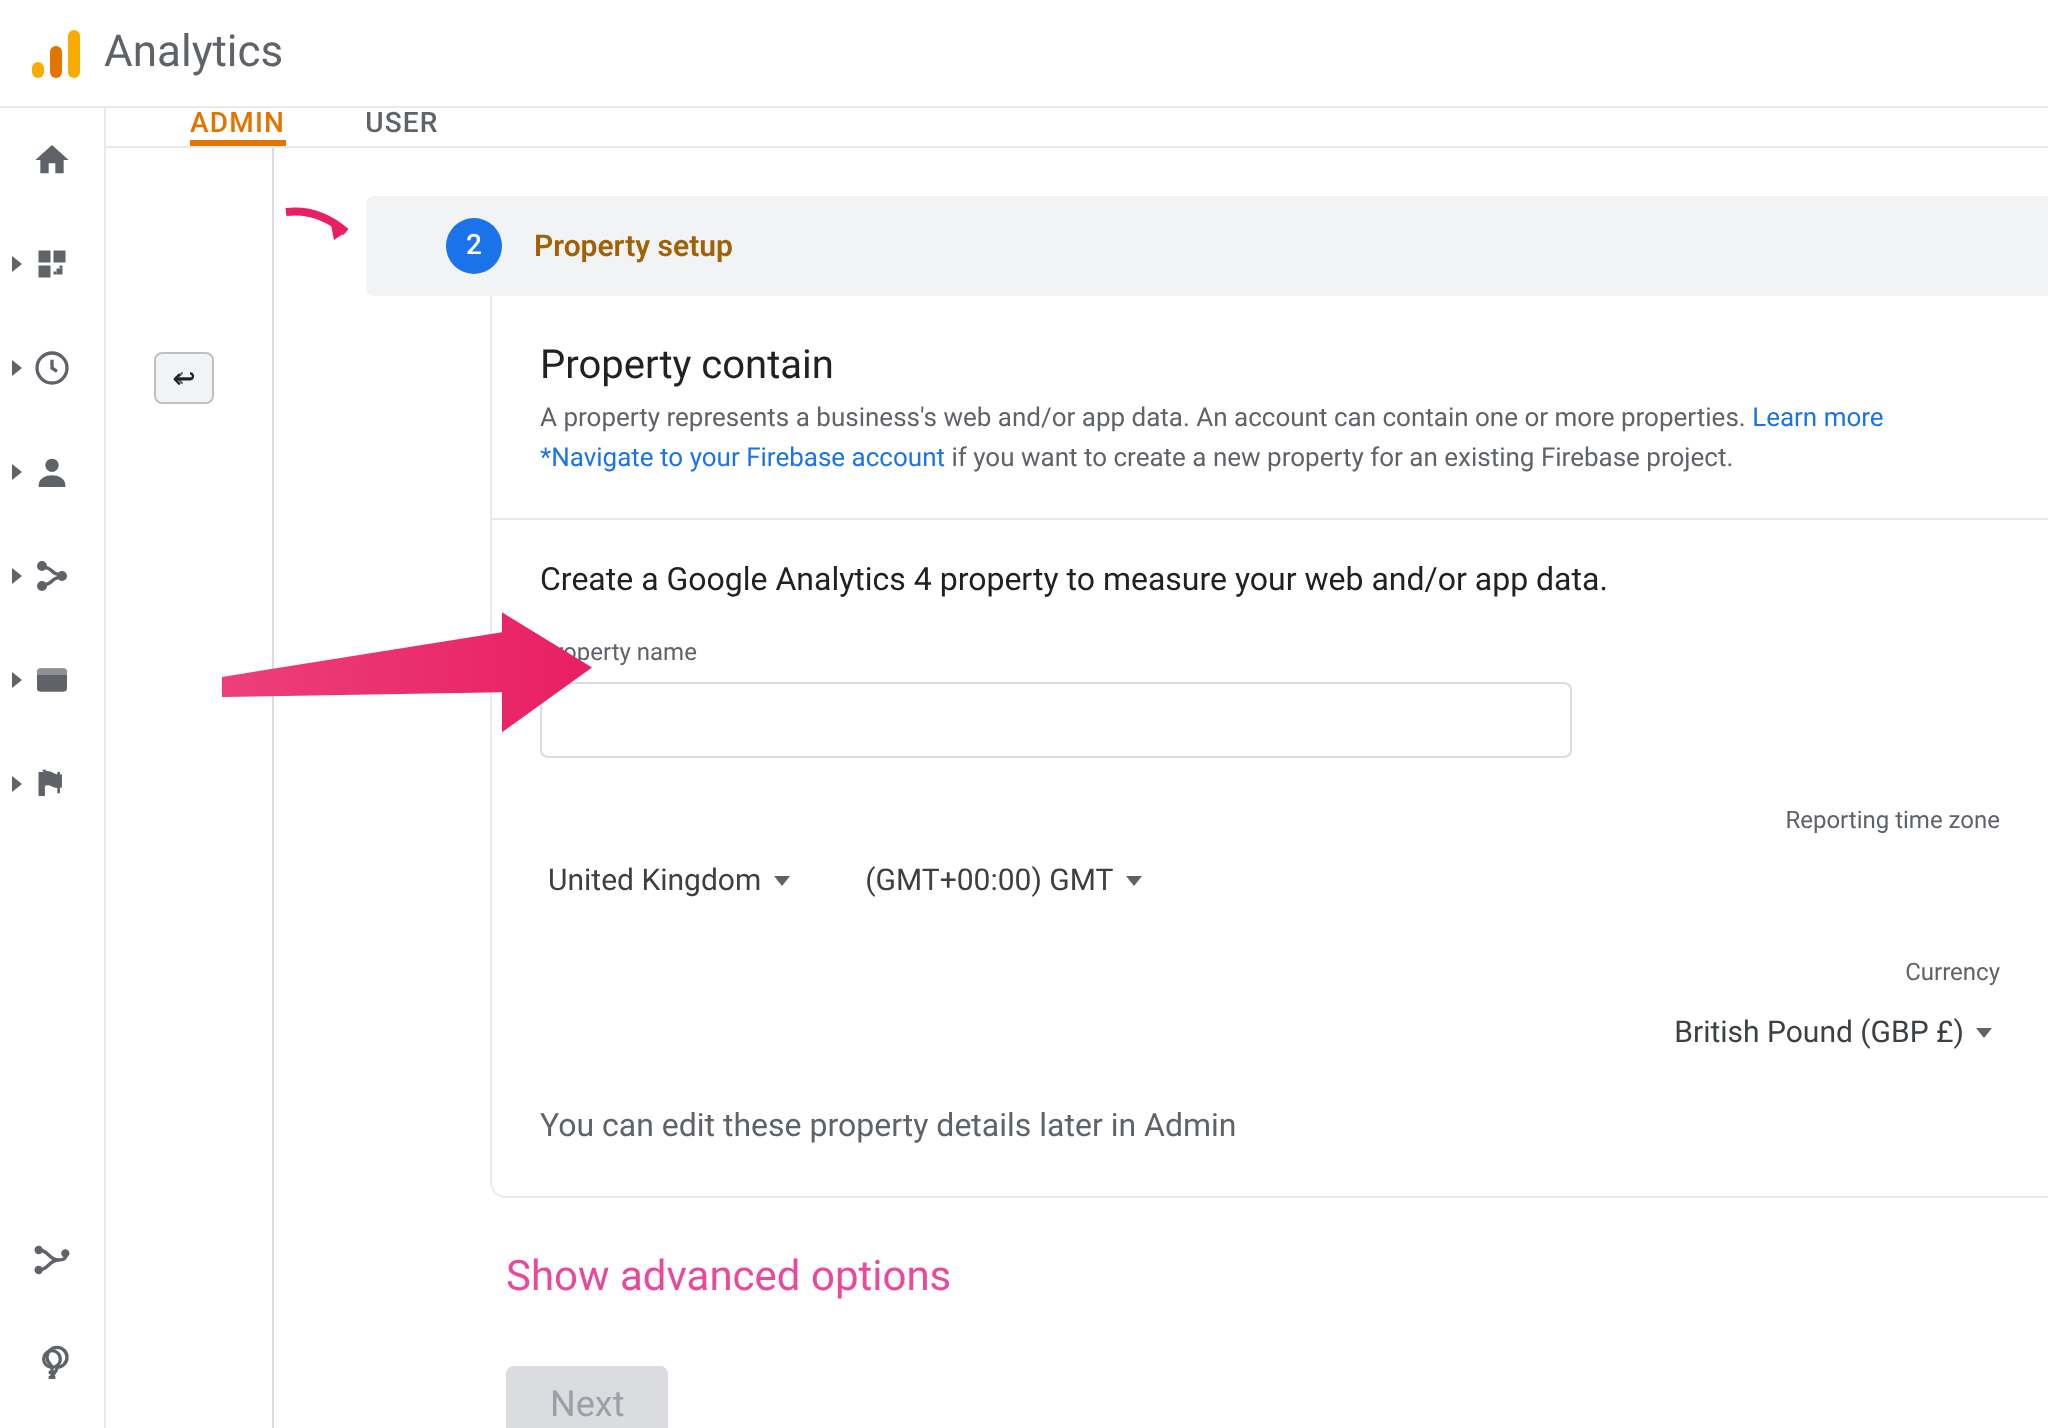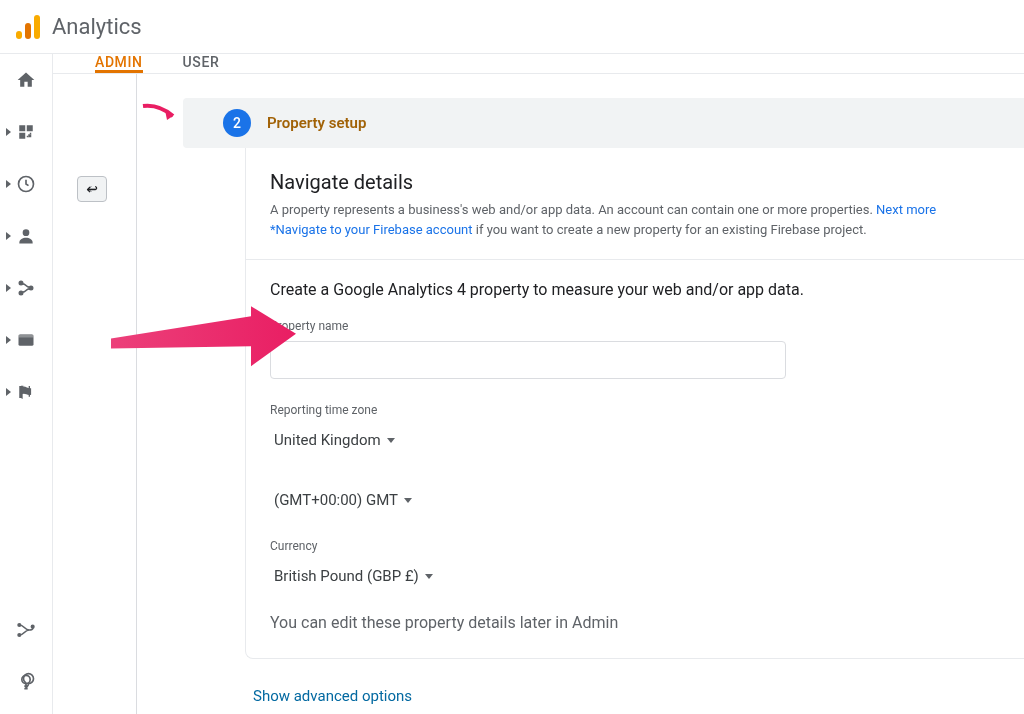--- a/index.html
+++ b/index.html
@@ -44,28 +44,28 @@
   .card-title { font-size: 20px; color: #202124; margin-bottom: 6px; }
   .card-desc { font-size: 13px; color: #5f6368; line-height: 1.5; }
   .link { color: #1a73e8; cursor: pointer; }
   
   .divider { border-top: 1px solid #e8eaed; margin: 20px -24px 20px -24px; }
   
   .subhead { font-size: 16px; color: #202124; margin-bottom: 20px; }
   .field-label { font-size: 12px; color: #5f6368; margin-bottom: 8px; }
   .text-input { width: 516px; height: 38px; border: 1px solid #dadce0; border-radius: 4px; padding: 0 10px; font-size: 14px; }
   
-  .section { margin-top: 24px; }
-  .select-row { display: flex; gap: 30px; margin-top: 6px; flex-direction: column; }
+  .section { margin-top: 24px; text-align: right; }
+  .select-row { display: flex; gap: 30px; margin-top: 6px; }
   .pseudo-select { display: inline-flex; align-items: center; gap: 6px; font-size: 15px; color: #3c4043; cursor: pointer; padding: 6px 4px; }
   .caret { width: 0; height: 0; border-left: 4px solid transparent; border-right: 4px solid transparent; border-top: 5px solid #5f6368; }
   
   .note { font-size: 16px; color: #5f6368; margin-top: 22px; }
   
-  .adv-link { margin-left: 160px; margin-top: 28px; font-size: 15px; color: #0369a1; cursor: pointer; }
+  .adv-link { margin-left: 160px; margin-top: 28px; font-size: 21px; color: #ec4899; cursor: pointer; }
   
   .btn-row { margin-left: 160px; margin-top: 32px; display: flex; gap: 14px; }
   .btn { height: 38px; padding: 0 22px; border-radius: 4px; font-size: 18px; font-weight: 400; cursor: pointer; display: inline-flex; align-items: center; justify-content: center; }
   .btn-primary-disabled { background: #dadce0; color: #9aa0a6; cursor: default; }
   .btn-outline { background: #fff; border: 1px solid #dadce0; color: #1a73e8; }
   
   svg { display: block; }
 </style>
 </head>
 <body>
@@ -200,23 +200,23 @@
         <defs>
             <linearGradient id="g1">
               <stop offset="0%" stop-color="#ec407a"></stop>
               <stop offset="100%" stop-color="#e91e63"></stop>
             </linearGradient>
           </defs>
         <polygon points="10,35 150,20 150,10 195,40 150,70 150,50 10,45" fill="url(#g1)" transform="skewY(-3)"></polygon>
       </svg>
 
       <div class="card">
-        <div class="card-title">Navigate details</div>
+        <div class="card-title">Property contain</div>
         <div class="card-desc">
-          <span>A property represents a business's web and/or app data. An account can contain one or more properties. </span><span class="link">Next more</span><br>
+          <span>A property represents a business's web and/or app data. An account can contain one or more properties. </span><span class="link">Learn more</span><br>
           <span class="link">*Navigate to your Firebase account</span><span> if you want to create a new property for an existing Firebase project.</span>
         </div>
 
         <div class="divider"></div>
 
         <div class="subhead">Create a Google Analytics 4 property to measure your web and/or app data.</div>
 
         <div class="field-label">Property name</div>
         <input class="text-input" type="text" value="" style="">
 

